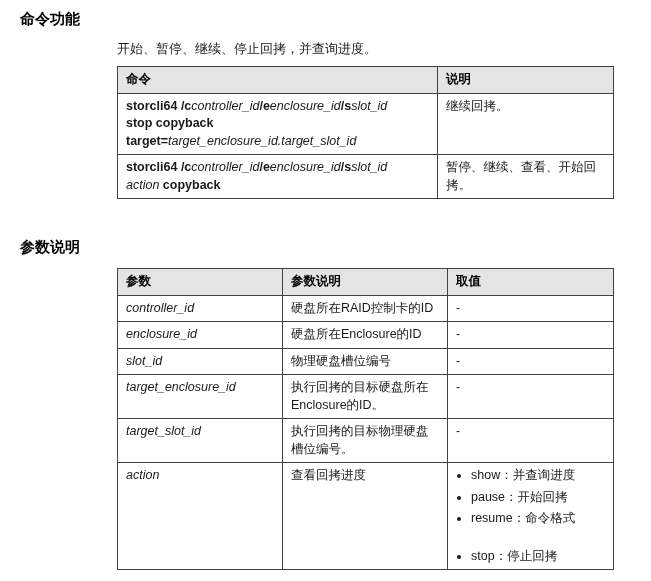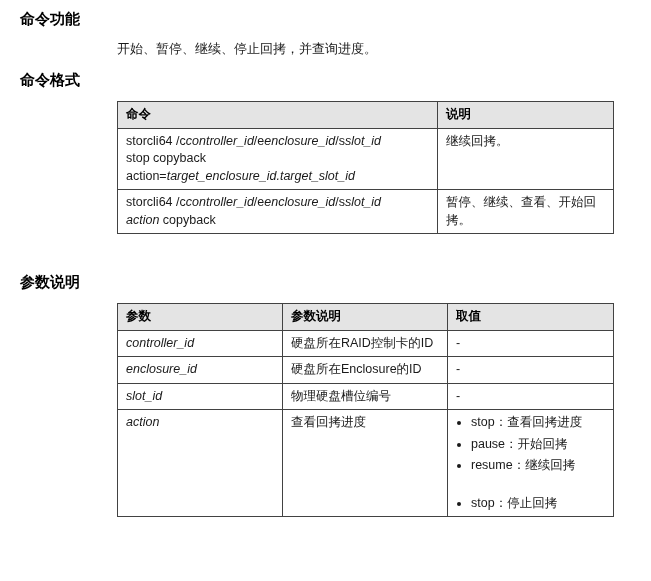--- a/index.html
+++ b/index.html
@@ -47,53 +47,52 @@
     font-weight: 700;
     color: #000;
   }
 
   #tbl-cmd col.c1 { width: 320px; }
   #tbl-cmd col.c2 { width: 176px; }
   #tbl-params col.p1 { width: 165px; }
   #tbl-params col.p2 { width: 165px; }
   #tbl-params col.p3 { width: 166px; }
 
-  .seg-b { font-weight: 400; }
+  .seg-b { font-weight: 700; }
   .seg-i { font-style: italic; }
   td.param-name { font-style: italic; }
 
   ul.vals { margin: 0; padding: 0 0 0 15px; list-style-type: disc; }
   ul.vals li { margin: 0 0 4px 0; }
   ul.vals li:last-child { margin-bottom: 0; margin-top: 20px; }
 </style>
 </head>
 <body>
 
 <div class="page">
 
   <h2 class="sec" id="h-func">命令功能</h2>
 
   <p class="body">开始、暂停、继续、停止回拷，并查询进度。</p>
 
-  <h2 class="sec" id="h-fmt">命令格式</h2>
 
   <table class="tbl" id="tbl-cmd">
     <colgroup>
         <col class="c1">
         <col class="c2">
       </colgroup>
     <thead>
       <tr>
         <th>命令</th>
         <th>说明</th>
       </tr>
     </thead>
     <tbody>
       <tr>
-        <td><span class="seg-b">storcli64 /c</span><span class="seg-i">controller_id</span><span class="seg-b">/e</span><span class="seg-i">enclosure_id</span><span class="seg-b">/s</span><span class="seg-i">slot_id</span><br><span class="seg-b">stop copyback</span><br><span class="seg-b">action=</span><span class="seg-i">target_enclosure_id.target_slot_id</span></td>
+        <td><span class="seg-b">storcli64 /c</span><span class="seg-i">controller_id</span><span class="seg-b">/e</span><span class="seg-i">enclosure_id</span><span class="seg-b">/s</span><span class="seg-i">slot_id</span><br><span class="seg-b">stop copyback</span><br><span class="seg-b">target=</span><span class="seg-i">target_enclosure_id.target_slot_id</span></td>
         <td>继续回拷。</td>
       </tr>
       <tr>
         <td><span class="seg-b">storcli64 /c</span><span class="seg-i">controller_id</span><span class="seg-b">/e</span><span class="seg-i">enclosure_id</span><span class="seg-b">/s</span><span class="seg-i">slot_id</span><br><span class="seg-i">action</span><span> </span><span class="seg-b">copyback</span></td>
         <td>暂停、继续、查看、开始回拷。</td>
       </tr>
     </tbody>
   </table>
 
   <h2 class="sec" id="h-params">参数说明</h2>
@@ -121,27 +120,37 @@
         <td class="param-name">enclosure_id</td>
         <td>硬盘所在Enclosure的ID</td>
         <td>-</td>
       </tr>
       <tr>
         <td class="param-name">slot_id</td>
         <td>物理硬盘槽位编号</td>
         <td>-</td>
       </tr>
       <tr>
+        <td class="param-name">target_enclosure_id</td>
+        <td>执行回拷的目标硬盘所在Enclosure的ID。</td>
+        <td>-</td>
+      </tr>
+      <tr>
+        <td class="param-name">target_slot_id</td>
+        <td>执行回拷的目标物理硬盘槽位编号。</td>
+        <td>-</td>
+      </tr>
+      <tr>
         <td class="param-name">action</td>
         <td>查看回拷进度</td>
         <td>
           <ul class="vals">
-              <li>stop：查看回拷进度</li>
+              <li>show：并查询进度</li>
               <li>pause：开始回拷</li>
-              <li>resume：继续回拷</li>
+              <li>resume：命令格式</li>
               <li>stop：停止回拷</li>
             </ul>
         </td>
       </tr>
     </tbody>
   </table>
 
 </div>
 
 </body></html>

